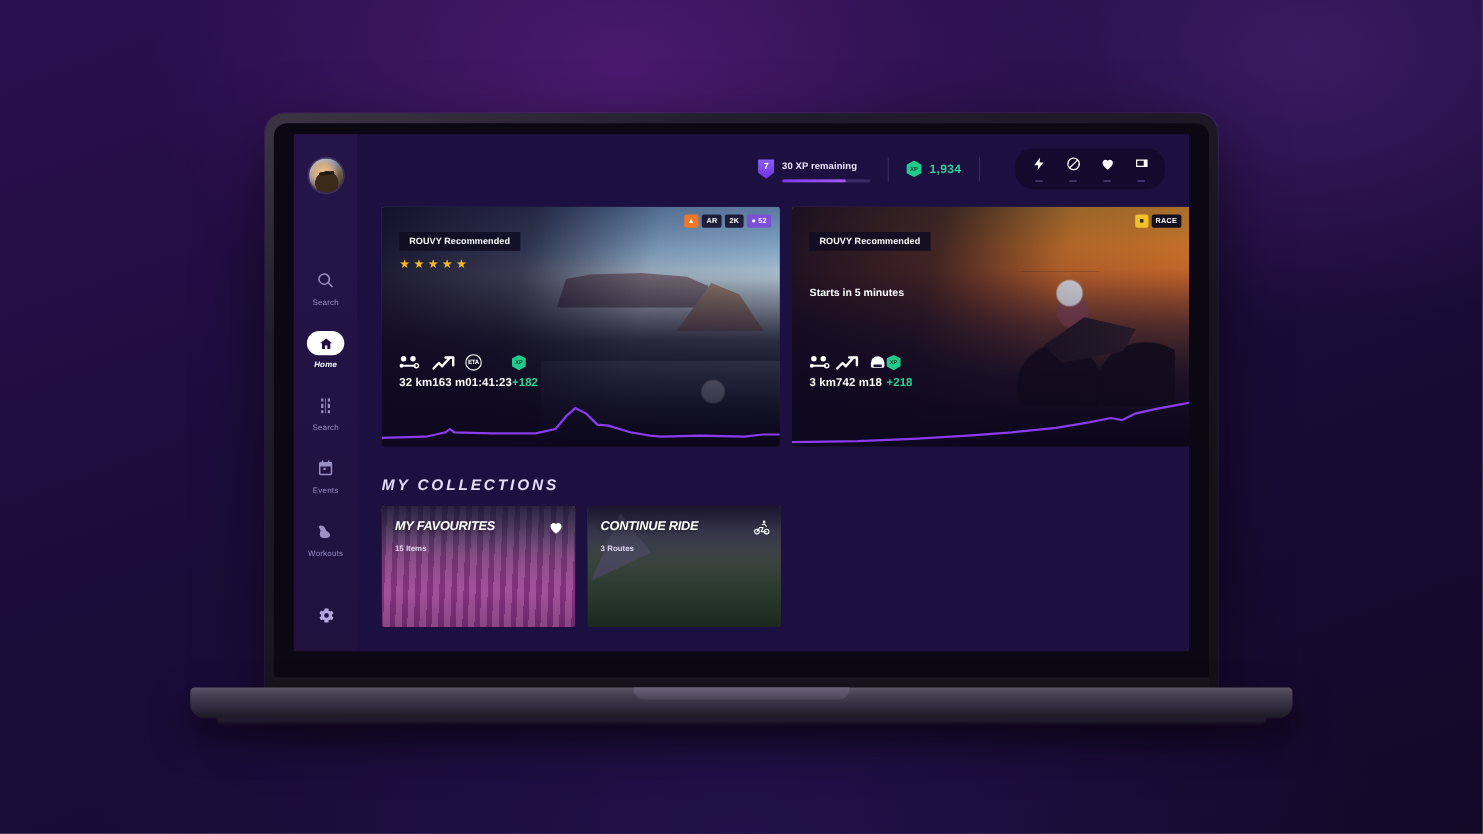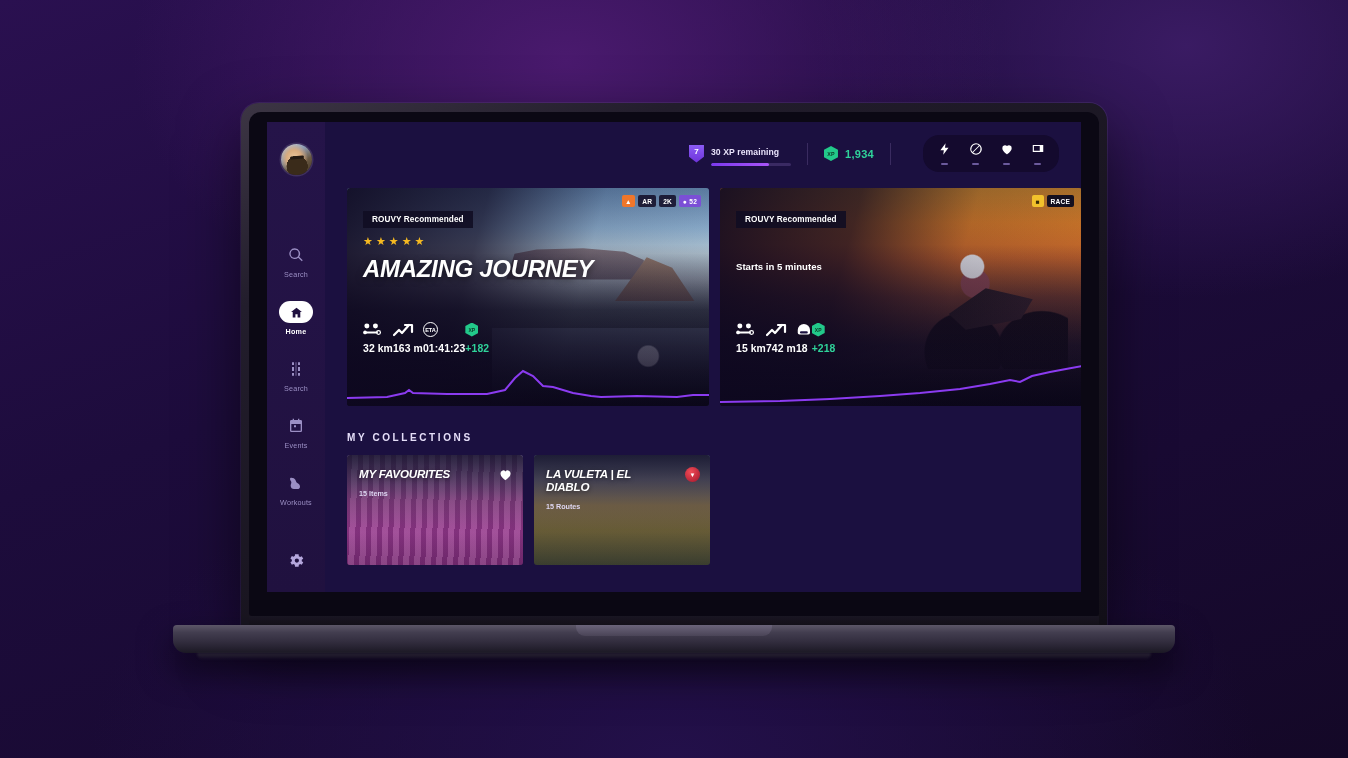--- a/index.html
+++ b/index.html
@@ -79,21 +79,21 @@
     width:52px; cursor:pointer;
   }
   .nav-ico { width:24px; height:22px; display:flex; align-items:center; justify-content:center; color:#9b8fc4; }
   .nav-ico svg { width:16px; height:16px; fill:currentColor; }
   .nav-lbl { font-size:7.2px; color:#9b8fc4; letter-spacing:.2px; }
   .nav-item.active .pill {
     width:34px; height:22px; border-radius:11px; background:#fff;
     display:flex; align-items:center; justify-content:center;
   }
   .nav-item.active .pill svg { width:13px; height:13px; fill:#20113f; }
-  .nav-item.active .nav-lbl { color:#fff; font-weight:bold; }
+  .nav-item.active .nav-lbl { color:#fff; font-weight:bold;font-style:italic; }
   .gear { position:absolute; bottom:19px; color:#b5a7dd; }
   .gear svg { width:17px; height:17px; fill:currentColor; }
 
   
   .main { flex:1; height:470px; background:#1b1040; position:relative; overflow:hidden; }
 
   
   .topbar { height:63px; display:flex; align-items:center; justify-content:flex-end; padding-right:22px; gap:0; }
   .xp-block { display:flex; align-items:center; gap:7px; }
   .lvl-badge {
@@ -207,22 +207,22 @@
     width:13px; height:14px; background:#22c98a;
     clip-path:polygon(50% 0,100% 25%,100% 75%,50% 100%,0 75%,0 25%);
     display:flex; align-items:center; justify-content:center;
     font-size:5px; color:#0c3b27; font-weight:bold;
   }
   .elev { position:absolute; left:0; right:0; bottom:0; height:46px; }
   .elev svg { width:100%; height:100%; display:block; }
 
   
   .sec-title {
-    margin:26px 0 12px 22px; font-size:10px; color:#e5def8;
-    font-weight:bold; letter-spacing:2.6px;
+    margin:26px 0 12px 22px; font-size:14px; color:#e5def8;
+    font-weight:bold; letter-spacing:2.6px;font-style:italic;
   }
   .coll-row { display:flex; gap:11px; padding-left:22px; }
   .coll {
     width:176px; flex:0 0 176px; height:110px; border-radius:3px;
     position:relative; overflow:hidden; cursor:pointer;
   }
   .coll-img { position:absolute; inset:0; }
   .img-lav {
     background:
       repeating-linear-gradient(92deg, rgba(120,40,120,.45) 0 5px, rgba(210,130,205,.35) 5px 11px),
@@ -411,21 +411,20 @@
               <div class="rec-tag">ROUVY Recommended</div>
 
               <div class="stars">
                 <span>★</span>
                 <span>★</span>
                 <span>★</span>
                 <span>★</span>
                 <span>★</span>
               </div>
 
-              <div class="hero-title t1">AMAZING JOURNEY</div>
 
               <div class="stats">
                 <div class="stat">
                   <span class="stat-ico">
                     <svg viewBox="0 0 26 18">
                         <circle cx="5" cy="4" r="3.2"></circle>
                         <circle cx="16" cy="4" r="3.2"></circle>
                         <path d="M3 11h16v2.4H3z"></path>
                         <circle cx="2.6" cy="12.2" r="2.4"></circle>
                         <circle cx="20" cy="12.2" r="2.4" fill="none" stroke="#fff" stroke-width="1.6"></circle>
@@ -481,21 +480,21 @@
                 <div class="stat">
                   <span class="stat-ico">
                     <svg viewBox="0 0 26 18">
                         <circle cx="5" cy="4" r="3.2"></circle>
                         <circle cx="16" cy="4" r="3.2"></circle>
                         <path d="M3 11h16v2.4H3z"></path>
                         <circle cx="2.6" cy="12.2" r="2.4"></circle>
                         <circle cx="20" cy="12.2" r="2.4" fill="none" stroke="#fff" stroke-width="1.6"></circle>
                       </svg>
                   </span>
-                  <span class="stat-val">15 km</span>
+                  <span class="stat-val">3 km</span>
                 </div>
                 <div class="stat">
                   <span class="stat-ico">
                     <svg viewBox="0 0 22 14">
                         <path d="M1 12l5-5 3 3 7-8" fill="none" stroke="#fff" stroke-width="2.2" stroke-linecap="round" stroke-linejoin="round"></path>
                         <path d="M12 2h7v7" fill="none" stroke="#fff" stroke-width="2.2" stroke-linecap="round" stroke-linejoin="round"></path>
                       </svg>
                   </span>
                   <span class="stat-val">742 m</span>
                 </div>
@@ -534,32 +533,37 @@
               <div class="coll-shade"></div>
               <div class="coll-title">MY FAVOURITES</div>
               <div class="coll-sub one">15 Items</div>
               <span class="coll-ico">
                 <svg viewBox="0 0 24 24">
                     <path d="M12 21s-8-5.2-8-10.4A4.6 4.6 0 0112 7a4.6 4.6 0 018 3.6C20 15.8 12 21 12 21z"></path>
                   </svg>
               </span>
             </div>
 
-
-
             <div class="coll">
-              <div class="coll-img img-vuelta"></div>
+              <div class="coll-img img-pine"></div>
               <div class="coll-shade"></div>
-              <div class="coll-title">
-                <span>LA VULETA |  EL</span><br>
-                <span>DIABLO</span>
-              </div>
-              <div class="coll-sub two">15 Routes</div>
-              <span class="coll-ico red">▼</span>
-            </div>
+              <div class="coll-title">CONTINUE RIDE</div>
+              <div class="coll-sub one">3 Routes</div>
+              <span class="coll-ico">
+                <svg viewBox="0 0 24 24">
+                    <circle cx="5" cy="18" r="3.4" fill="none" stroke="#fff" stroke-width="1.6"></circle>
+                    <circle cx="19" cy="18" r="3.4" fill="none" stroke="#fff" stroke-width="1.6"></circle>
+                    <path d="M5 18l4-6h5l-3 6h8" fill="none" stroke="#fff" stroke-width="1.6" stroke-linejoin="round"></path>
+                    <circle cx="15.5" cy="4" r="2"></circle>
+                    <path d="M12 8l4-1 3 4" fill="none" stroke="#fff" stroke-width="1.6"></path>
+                  </svg>
+              </span>
+            </div>
+
+
 
           </div>
 
         </div>
       </div>
     </div>
     <div class="chin"></div>
   </div>
 
   <div class="base"></div>

